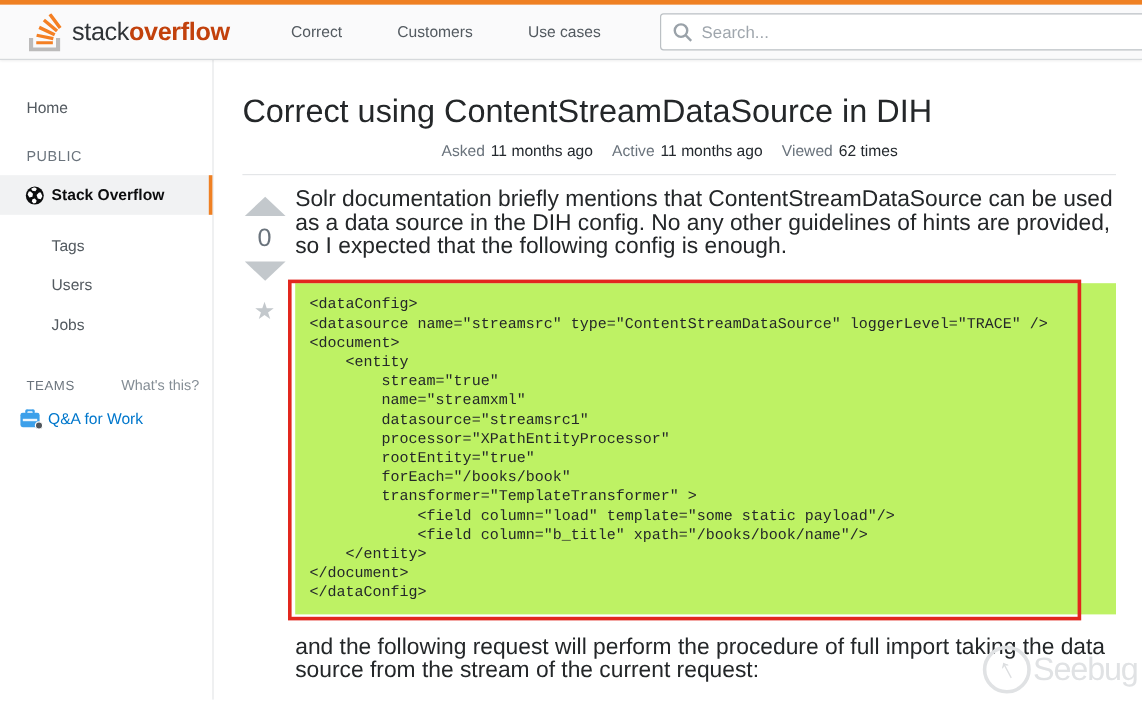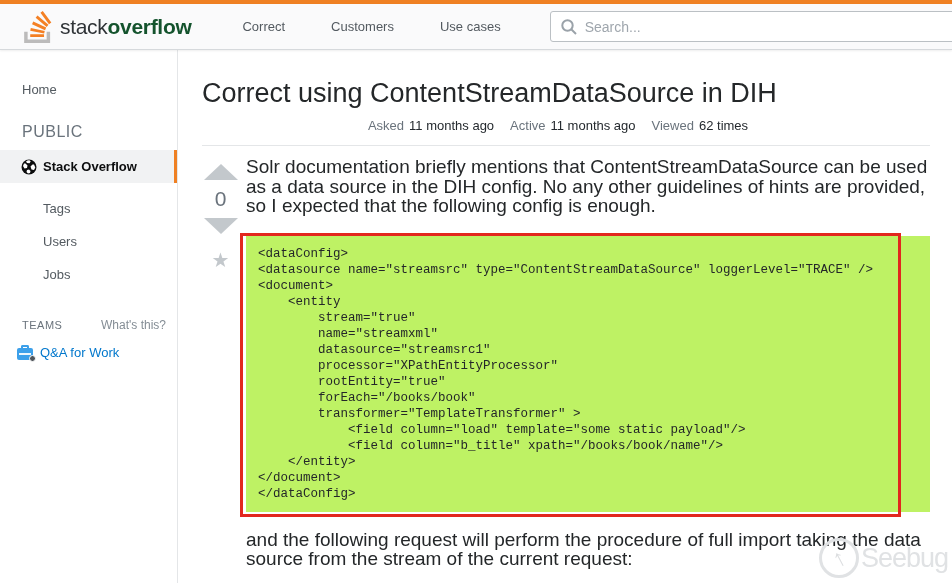--- a/index.html
+++ b/index.html
@@ -5,33 +5,33 @@
   * { margin:0; padding:0; box-sizing:border-box; }
   html,body { width:952px; height:584px; overflow:hidden; }
   body { font-family:"Liberation Sans", sans-serif; background:#fff; color:#242729; position:relative; }
 
   .topbar { height:4px; background:#ef8023; width:100%; }
 
   .header { height:46px; background:#fafafb; border-bottom:1px solid #d6d9dc; box-shadow:0 1px 2px rgba(0,0,0,.07); display:flex; align-items:center; position:relative; z-index:5; }
   .logo { display:flex; align-items:center; margin-left:24px; cursor:pointer; }
   .logo svg { width:28px; height:32px; margin-right:8px; }
   .logo-text { font-size:21px; color:#2f3337; letter-spacing:-0.3px; }
-  .logo-text b { font-weight:bold; color:#14532d; }
+  .logo-text b { font-weight:bold; color:#c2410c; }
   .hnav { display:flex; margin-left:28px; }
   .hnav-item { font-size:13px; color:#535a60; padding:14px 23px; cursor:pointer; }
   .search-wrap { flex:1; margin-left:26px; margin-right:-10px; height:31px; border:1px solid #bbc0c4; border-radius:3px; background:#fff; display:flex; align-items:center; }
   .search-wrap svg { width:18px; height:18px; margin:0 7px 0 9px; flex:none; }
   .search-input { border:none; outline:none; flex:1; font-size:14px; color:#3b4045; background:transparent; font-family:"Liberation Sans", sans-serif; }
   .search-input::placeholder { color:#9fa6ad; }
 
   .page { display:flex; height:533px; }
 
   .sidebar { width:178px; flex:none; border-right:1px solid #e4e6e8; padding-top:32px; background:#fff; }
   .side-home { font-size:13px; color:#535a60; padding-left:22px; cursor:pointer; }
-  .side-heading { font-size:16px; color:#6a737c; letter-spacing:0.5px; padding-left:22px; margin-top:26px; }
+  .side-heading { font-size:12px; color:#6a737c; letter-spacing:0.5px; padding-left:22px; margin-top:26px; }
   .side-sel { margin-top:9px; height:33px; background:#f1f2f3; border-right:3px solid #ef8023; display:flex; align-items:center; padding-left:21px; font-size:13px; font-weight:bold; color:#0c0d0e; cursor:pointer; }
   .side-sel svg { width:16px; height:16px; margin-right:6px; flex:none; }
   .side-sub { font-size:13px; color:#535a60; padding-left:43px; margin-top:18px; cursor:pointer; }
   .teams-row { display:flex; justify-content:space-between; align-items:baseline; margin-top:36px; padding:0 11px 0 22px; }
   .teams-label { font-size:11px; color:#6a737c; letter-spacing:0.5px; }
   .whats-this { font-size:12px; color:#848d95; cursor:pointer; }
   .qa-work { display:flex; align-items:center; margin-top:13px; padding-left:17px; cursor:pointer; }
   .qa-work .bicon { position:relative; width:17px; height:15px; margin-right:6px; flex:none; }
   .bicon .case { position:absolute; left:0; top:3px; width:16px; height:12px; background:#3ca0ea; border-radius:2px; }
   .bicon .handle { position:absolute; left:4px; top:0; width:8px; height:5px; border:2px solid #3ca0ea; border-bottom:none; border-radius:2px 2px 0 0; }

